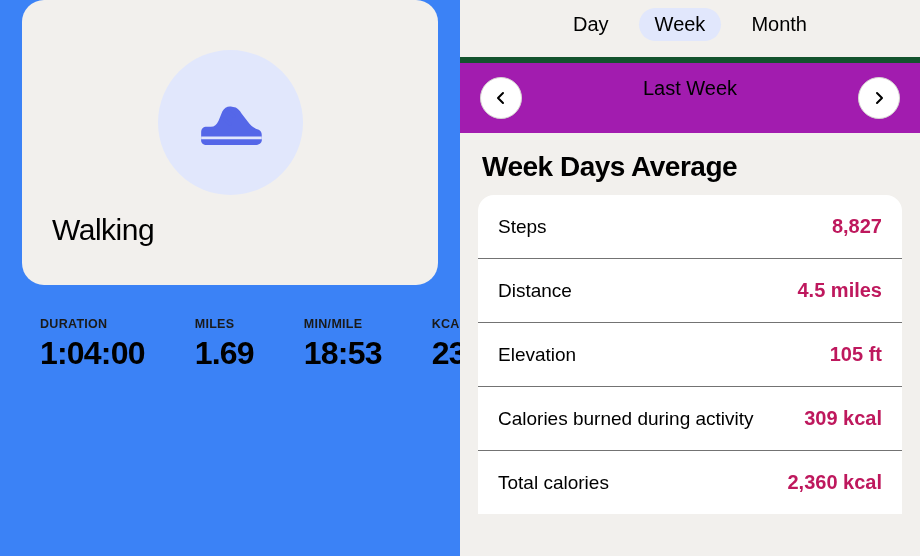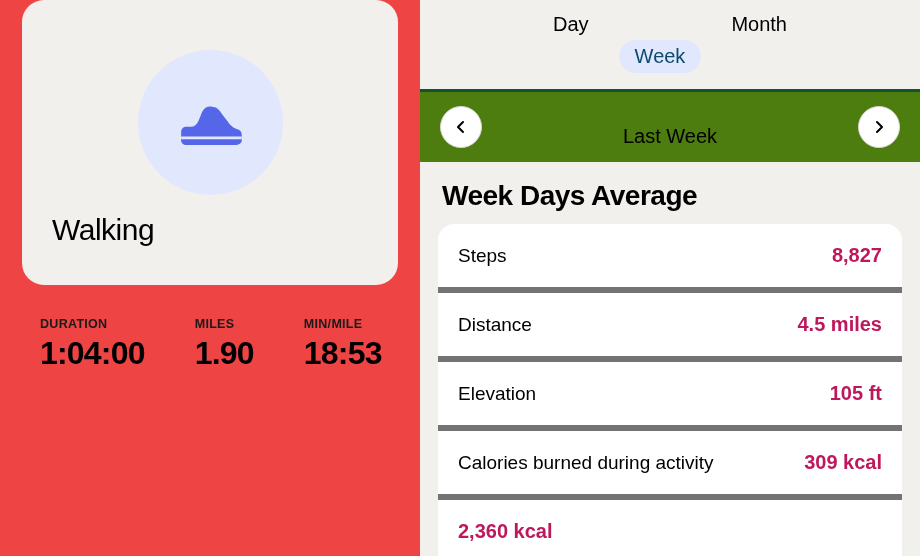--- a/index.html
+++ b/index.html
@@ -6,23 +6,23 @@
     body {
       font-family: -apple-system, BlinkMacSystemFont, "Segoe UI", Helvetica, Arial, sans-serif;
       background: #fff;
       width: 920px;
       height: 556px;
       overflow: hidden;
       display: flex;
       color: #000;
     }
     .left-panel {
-      width: 420px;
+      width: 460px;
       padding: 0;
-      background: #ef4444;
+      background: #3b82f6;
     }
     .activity-card {
       background: #f2f0ed;
       border-radius: 22px;
       margin: 0 22px 0 22px;
       padding: 30px 28px 38px 28px;
       display: flex;
       flex-direction: column;
       align-items: center;
     }
@@ -85,28 +85,27 @@
     .period-tab {
       font-size: 20px;
       font-weight: 500;
       padding: 5px 16px;
       border-radius: 18px;
       cursor: pointer;
       color: #000;
     }
     .period-tab.active {
       background: #e1e7fc;
-      color: #0c4a6e;
-      margin-top: 32px;
+      color: #000000;
     }
     .date-nav {
-      background: #4d7c0f;
-      border-top: 3px solid #14532d;
-      display: flex;
-      align-items: flex-end;
+      background: #a21caf;
+      border-top: 6px solid #14532d;
+      display: flex;
+      align-items: flex-start;
       justify-content: space-between;
       padding: 14px 20px;
     }
     .nav-btn {
       width: 42px;
       height: 42px;
       border-radius: 50%;
       border: 1px solid #d7d5d2;
       background: #fff;
       display: flex;
@@ -133,21 +132,21 @@
       background: #fff;
       border-radius: 16px 16px 0 0;
       margin: 0 18px;
       overflow: hidden;
     }
     .stat-row {
       display: flex;
       justify-content: space-between;
       align-items: center;
       padding: 20px 20px;
-      border-bottom: 6px solid #737373;
+      border-bottom: 1px solid #737373;
     }
     .stat-row:last-child { border-bottom: none; }
     .stat-label {
       font-size: 19px;
       font-weight: 400;
       color: #000;
     }
     .stat-value {
       font-size: 20px;
       font-weight: 700;
@@ -171,21 +170,21 @@
     <div class="activity-title">Walking</div>
   </div>
 
   <div class="metrics-row">
     <div class="metric">
       <span class="metric-label">DURATION</span>
       <span class="metric-value">1:04:00</span>
     </div>
     <div class="metric">
       <span class="metric-label">MILES</span>
-      <span class="metric-value">1.90</span>
+      <span class="metric-value">1.69</span>
     </div>
     <div class="metric">
       <span class="metric-label">MIN/MILE</span>
       <span class="metric-value">18:53</span>
     </div>
     <div class="metric">
       <span class="metric-label">KCAL</span>
       <span class="metric-value">232</span>
     </div>
   </div>
@@ -225,16 +224,17 @@
     </div>
     <div class="stat-row">
       <span class="stat-label">Elevation</span>
       <span class="stat-value">105 ft</span>
     </div>
     <div class="stat-row">
       <span class="stat-label">Calories burned during activity</span>
       <span class="stat-value">309 kcal</span>
     </div>
     <div class="stat-row">
+      <span class="stat-label">Total calories</span>
       <span class="stat-value">2,360 kcal</span>
     </div>
   </div>
 </div>
 
 </body></html>

